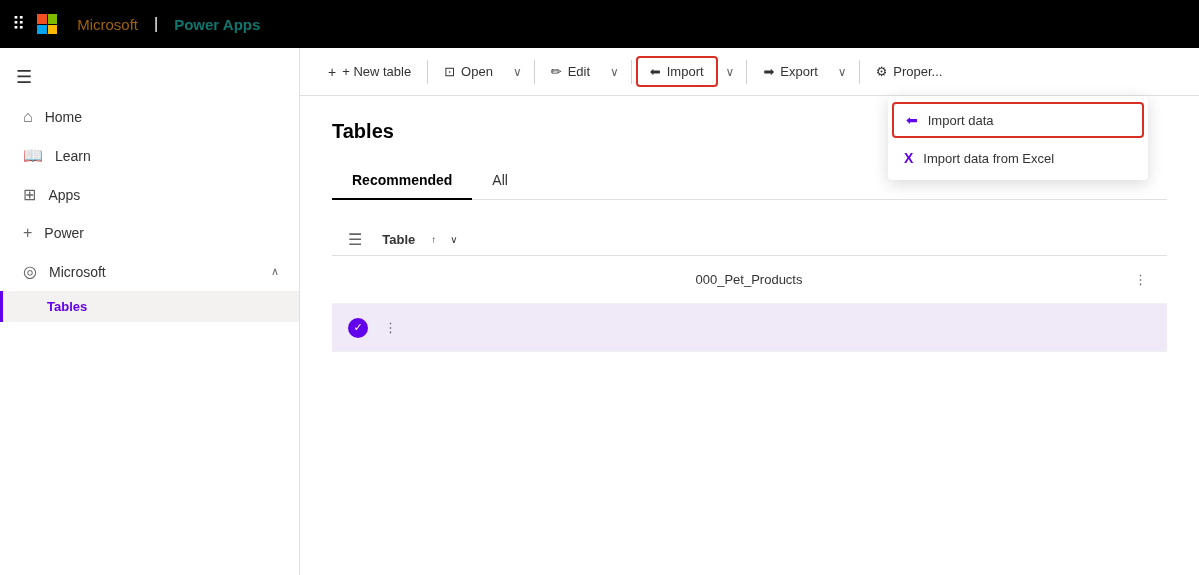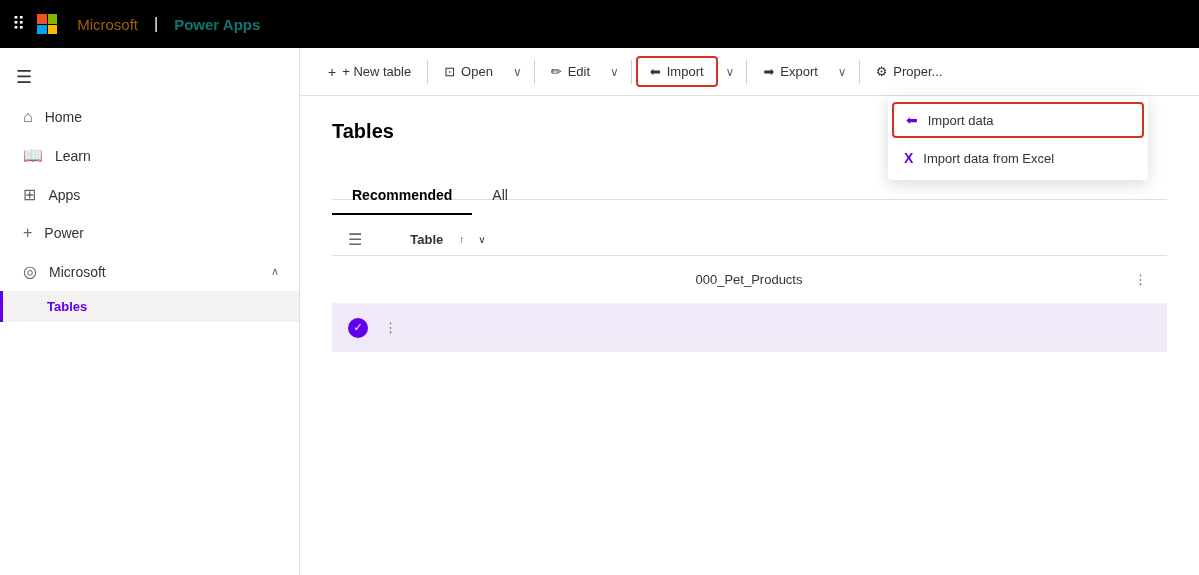--- a/index.html
+++ b/index.html
@@ -75,21 +75,21 @@
     .dropdown-item.highlighted-item { border: 2px solid #d93025; border-radius: 4px; margin: 2px 4px; padding: 8px 12px; }
 
     
     .content { flex: 1; padding: 24px 32px; overflow: auto; position: relative; }
     .tables-title { font-size: 20px; font-weight: 600; color: #000; margin-bottom: 20px; }
 
     
     .tabs { display: flex; gap: 0; border-bottom: 1px solid #e0e0e0; margin-bottom: 24px; }
     .tab {
       padding: 8px 20px 10px; cursor: pointer; font-size: 14px; color: #333;
-      border-bottom: 2px solid transparent; position: relative; top: 16px;
+      border-bottom: 2px solid transparent; position: relative; top: 1px;
     }
     .tab.active { color: #000; font-weight: 600; border-bottom: 2px solid #000; }
 
     
     .table-header-row {
       display: flex; align-items: center; padding: 6px 16px; gap: 12px;
       color: #333; font-size: 13px; font-weight: 500; border-bottom: 1px solid #e0e0e0;
     }
     .table-header-row .sort-icon { font-size: 10px; margin-left: 4px; }
     .table-row {
@@ -228,21 +228,21 @@
         <div class="tab active">
           <span>Recommended</span>
         </div>
         <div class="tab">
           <span>All</span>
         </div>
       </div>
 
       <div class="table-header-row">
         <span class="list-icon" style="margin-right:8px;">☰</span>
-        <span style="font-weight:600;font-size:13px;margin-left:28px;">Table</span>
+        <span style="font-weight:600;font-size:13px;">Table</span>
         <span class="sort-icon" style="font-size:10px;">↑</span>
         <span style="font-size:10px;margin-left:2px;">∨</span>
       </div>
 
       <div class="table-row">
         <div class="empty-check"></div>
         <span class="table-name">000_Pet_Products</span>
         <span class="table-more">⋮</span>
       </div>
 

